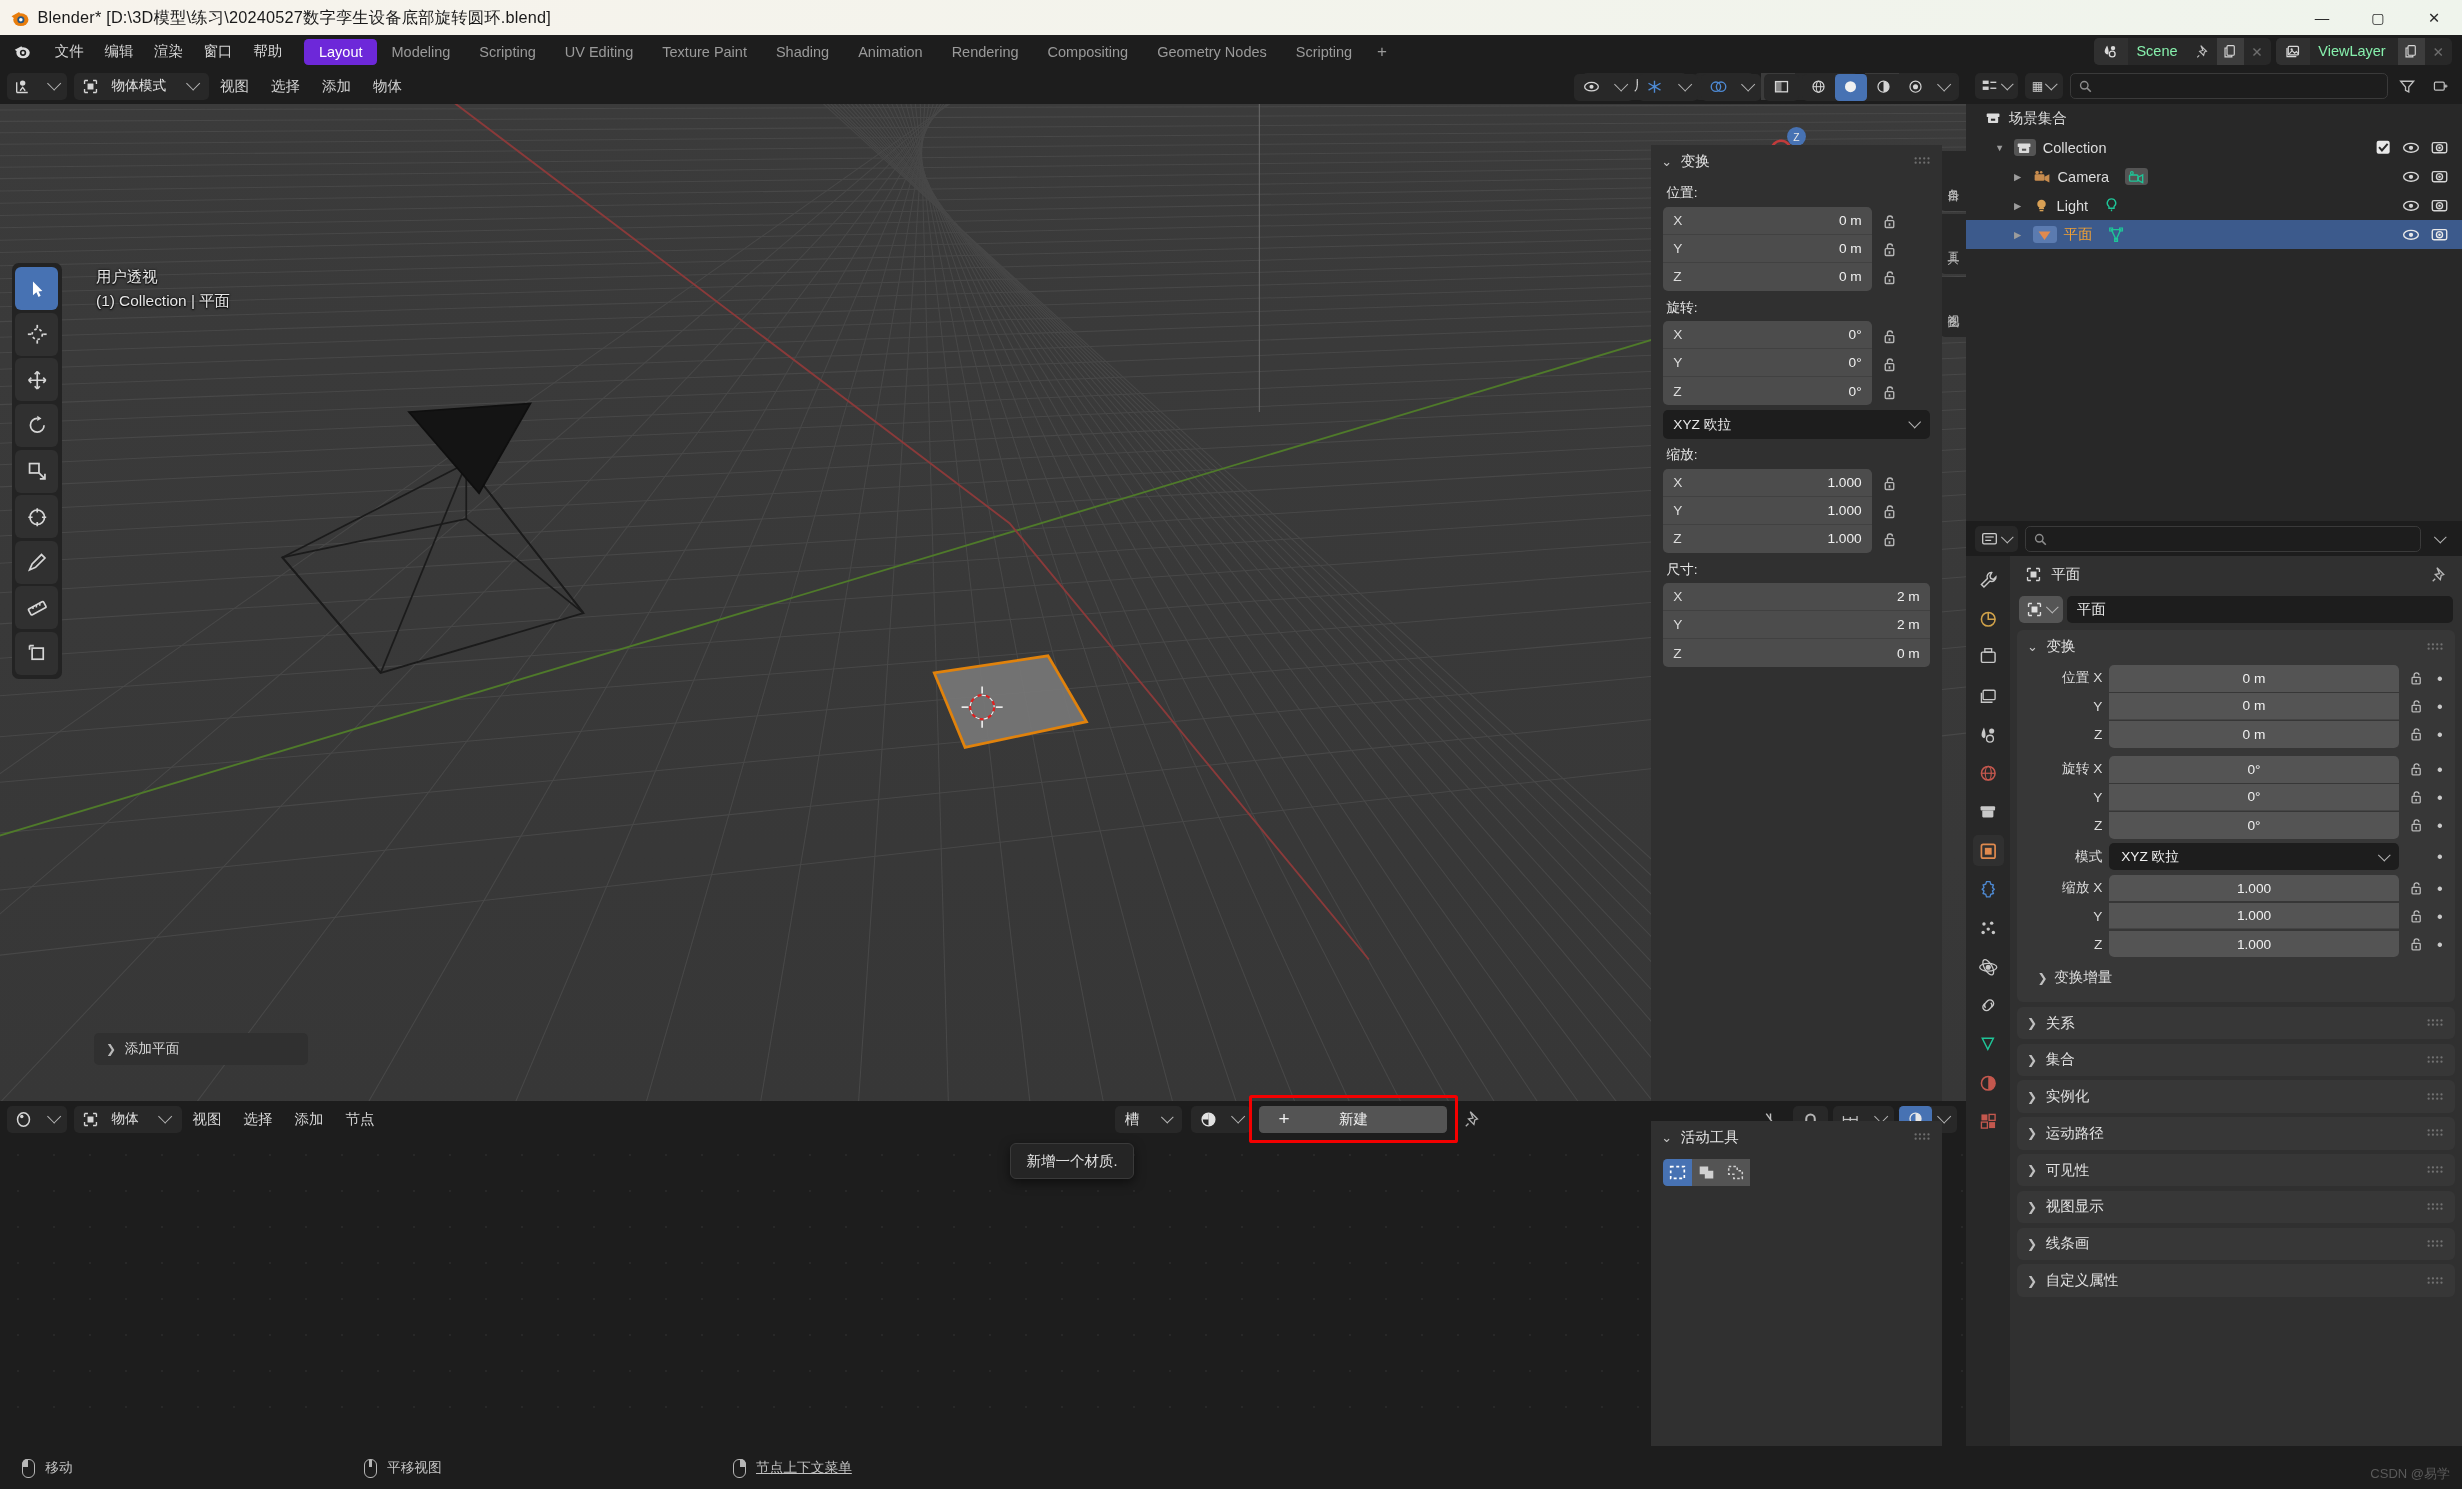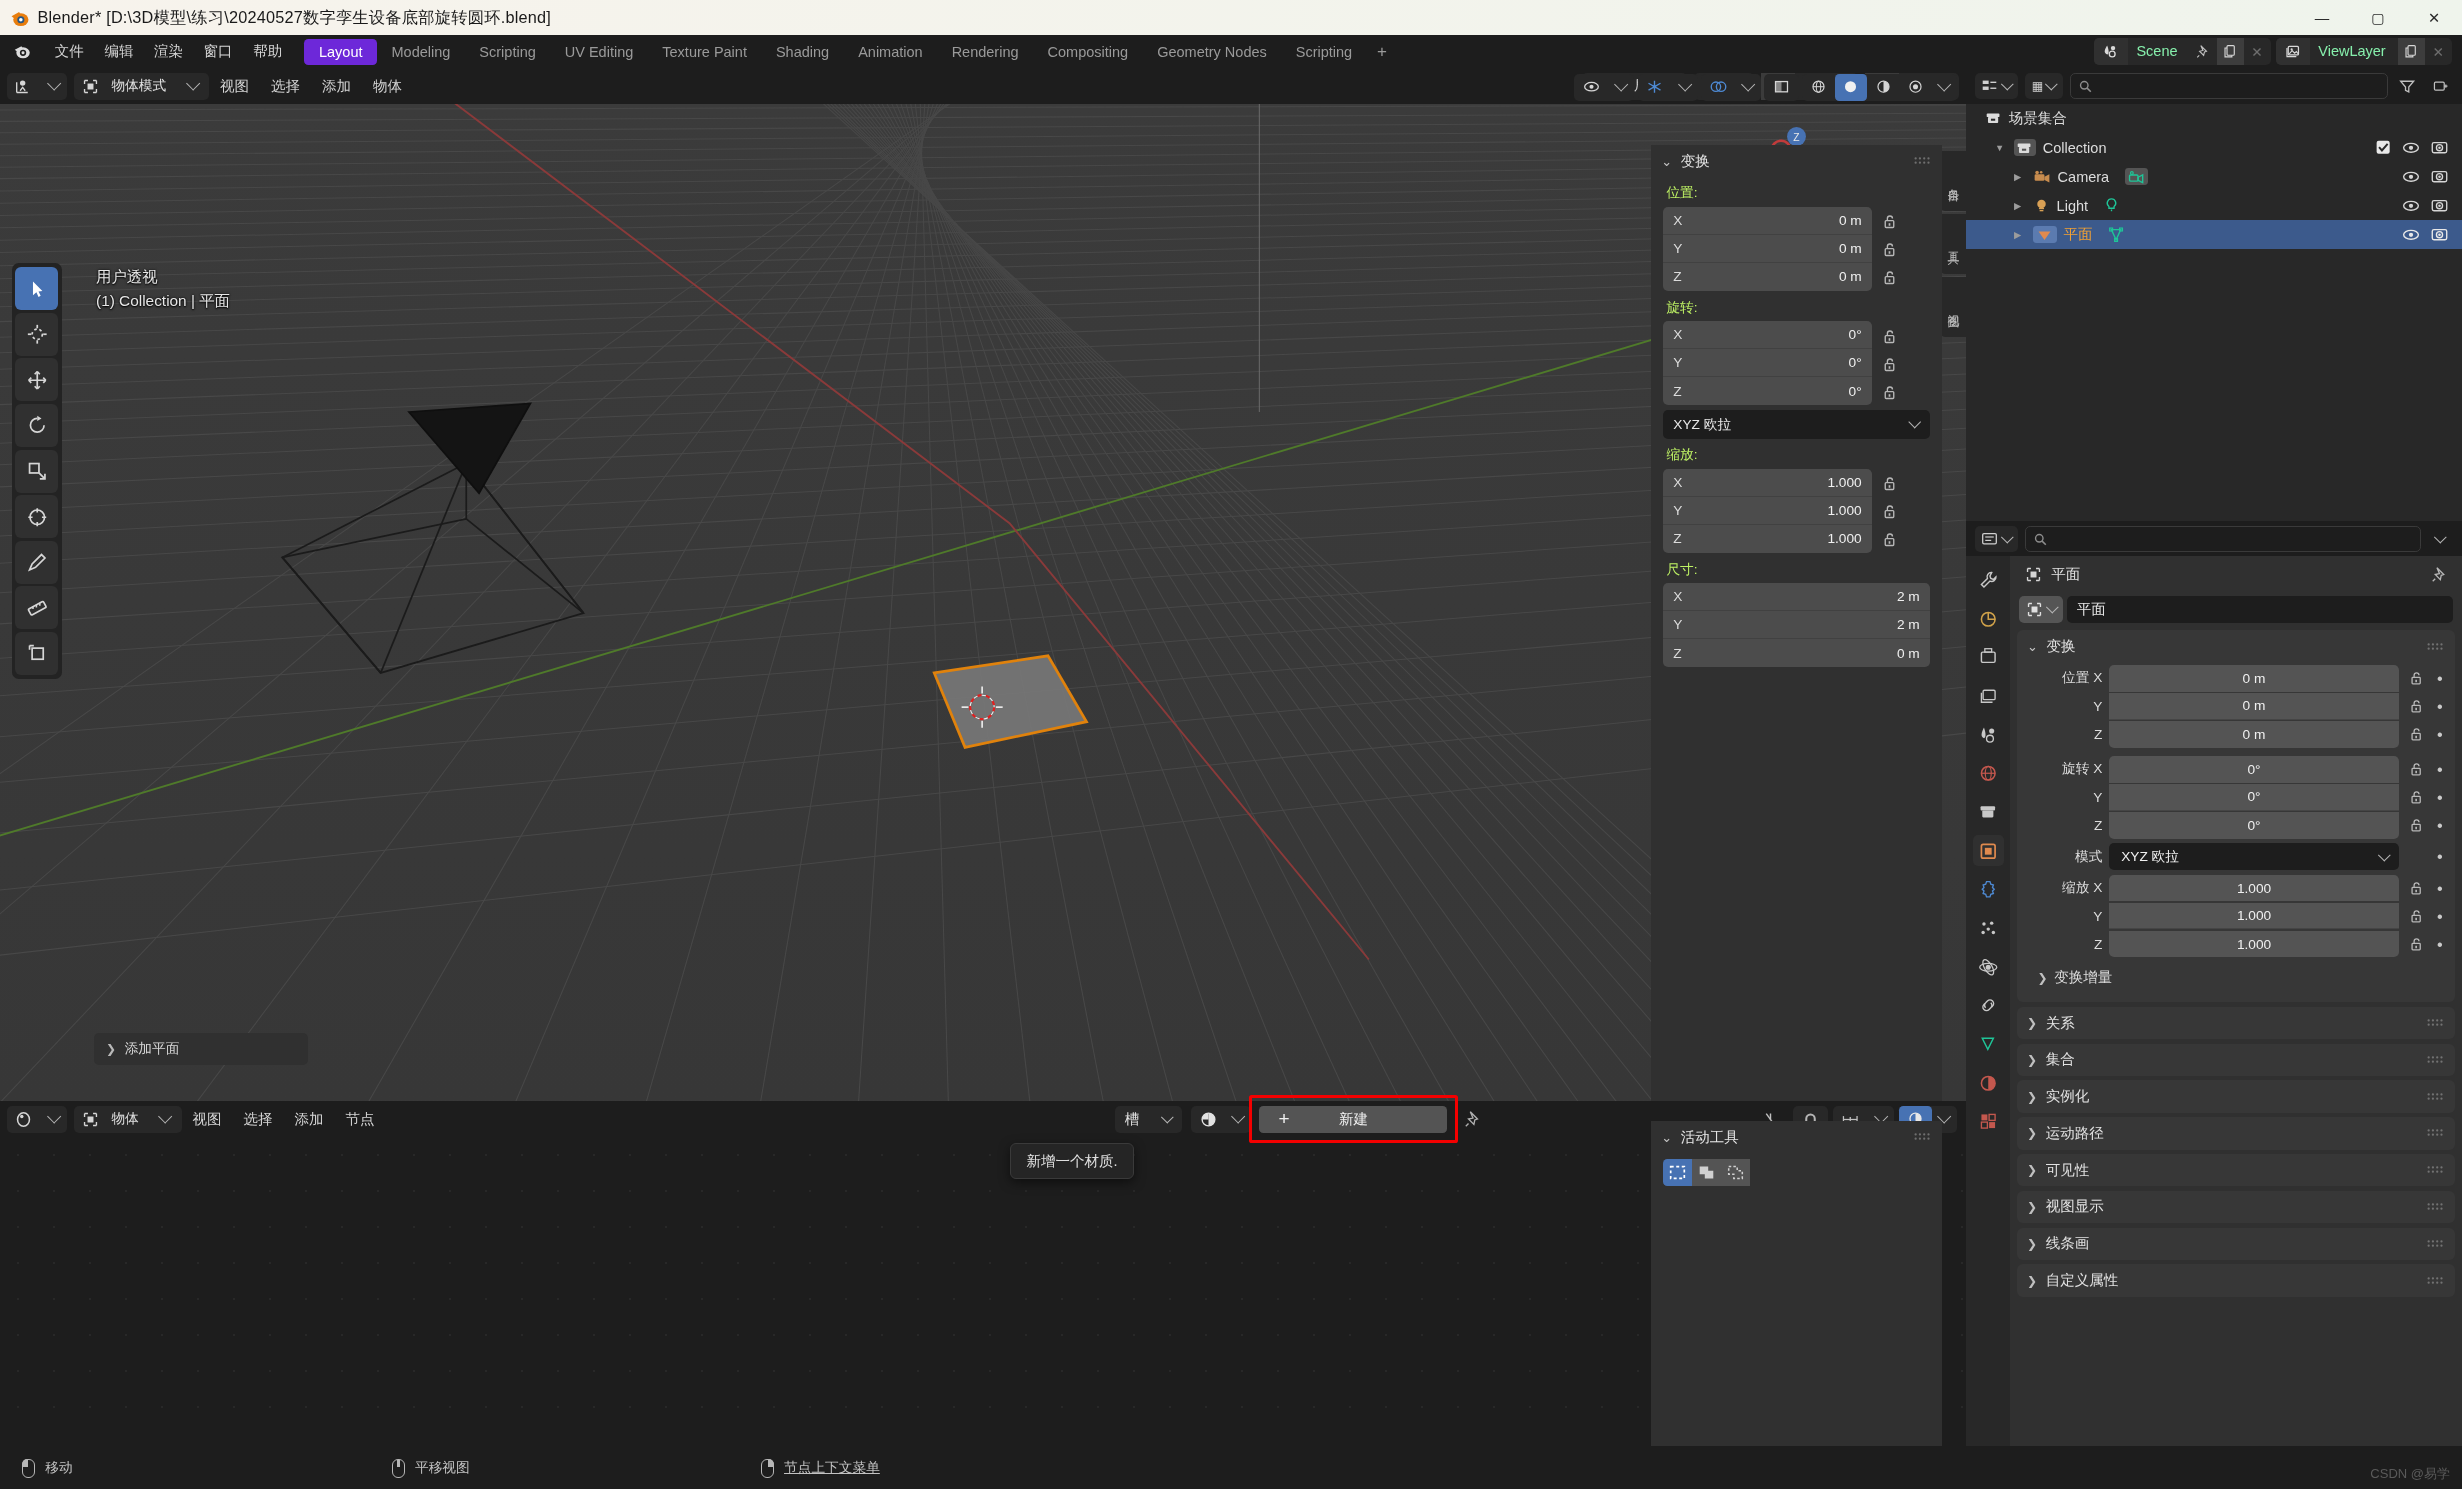--- a/index.html
+++ b/index.html
@@ -67,21 +67,21 @@
   .vtabs{position:absolute;width:26px;background:#282828;border-radius:0 0 0 5.1px;
     display:flex;flex-direction:column;align-items:center;justify-content:center;
     color:#bdbdbd;font-size:12px;padding:10.3px 0;}
   .vtabs span{writing-mode:vertical-rl;letter-spacing:1.7px;}
 
   
   .npanel{position:absolute;left:1651px;top:145px;width:291px;bottom:0;background:#303030;}
   .np-head{display:flex;align-items:center;height:32.5px;padding:0 10.3px;gap:8.6px;}
   .np-title{font-size:14.5px;color:#e6e6e6;}
   .np-body{padding:0 10.3px 8.6px 12px;}
-  .np-sub{font-size:13.7px;color:#bef264;margin:6.8px 0 4.3px 3.4px;}
+  .np-sub{font-size:13.7px;color:#e5e5e5;margin:6.8px 0 4.3px 3.4px;}
   .fld-grp{background:#4c4c4c;border-radius:5.1px;overflow:hidden;margin-bottom:1.7px;width:209px;}
   .fld{height:28px;display:flex;align-items:center;padding:0 10.3px;border-bottom:0.9px solid #414141;}
   .fld:last-child{border-bottom:none;}
   .fld .k{font-size:13.7px;color:#dcdcdc;}
   .fld .v{margin-left:auto;font-size:13.7px;color:#f0f0f0;}
   .fld-row{display:flex;align-items:center;}
   .lockcol{display:flex;flex-direction:column;justify-content:center;margin-left:8.6px;}
   .lock{height:28px;display:flex;align-items:center;color:#b8b8b8;}
   .dropdown{height:29px;background:#1d1d1d;border-radius:5.1px;display:flex;align-items:center;
     padding:0 10.3px;margin:3.4px 0 5.1px;width:267px;}
@@ -1623,21 +1623,21 @@
         </svg>
     </div>
   </div>
 </div>
 
 <div class="statusbar">
   <div class="st-item">
     <span class="mouse lmb"></span>
     <span>移动</span>
   </div>
-  <div class="st-item" style="padding-left:291px;margin-left:28px;">
+  <div class="st-item" style="padding-left:291px;">
     <span class="mouse mmb"></span>
     <span>平移视图</span>
   </div>
   <div class="st-item" style="padding-left:291px;text-decoration:underline;">
     <span class="mouse rmb"></span>
     <span>节点上下文菜单</span>
   </div>
   <div class="watermark">CSDN @易学</div>
 </div>
 

